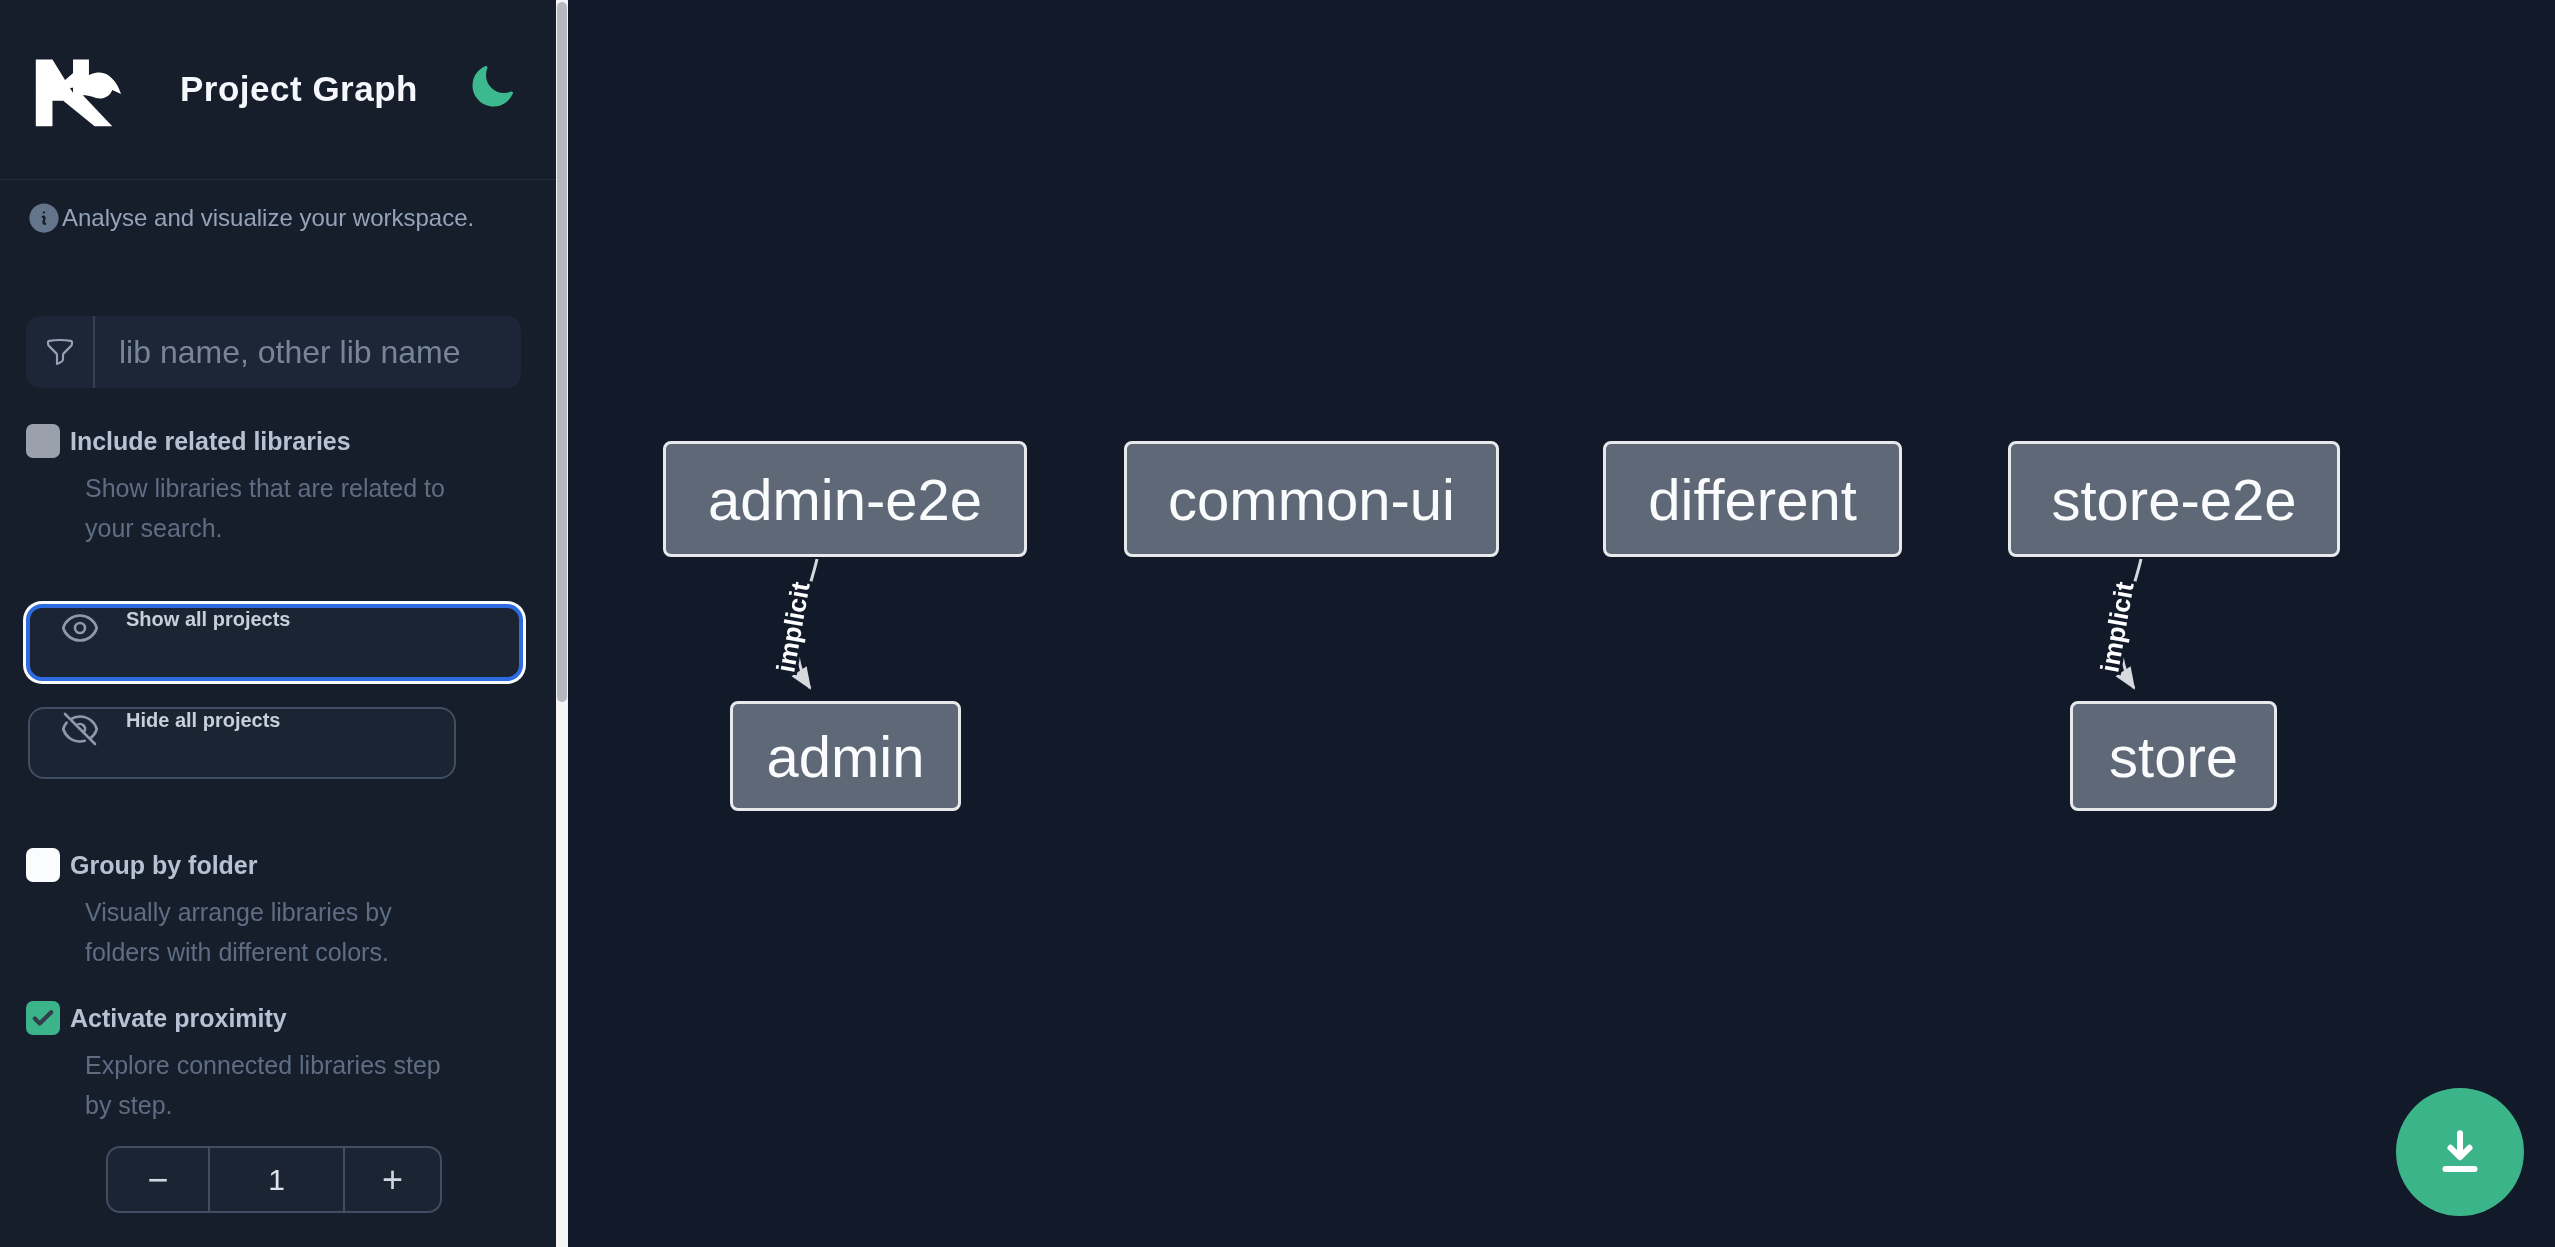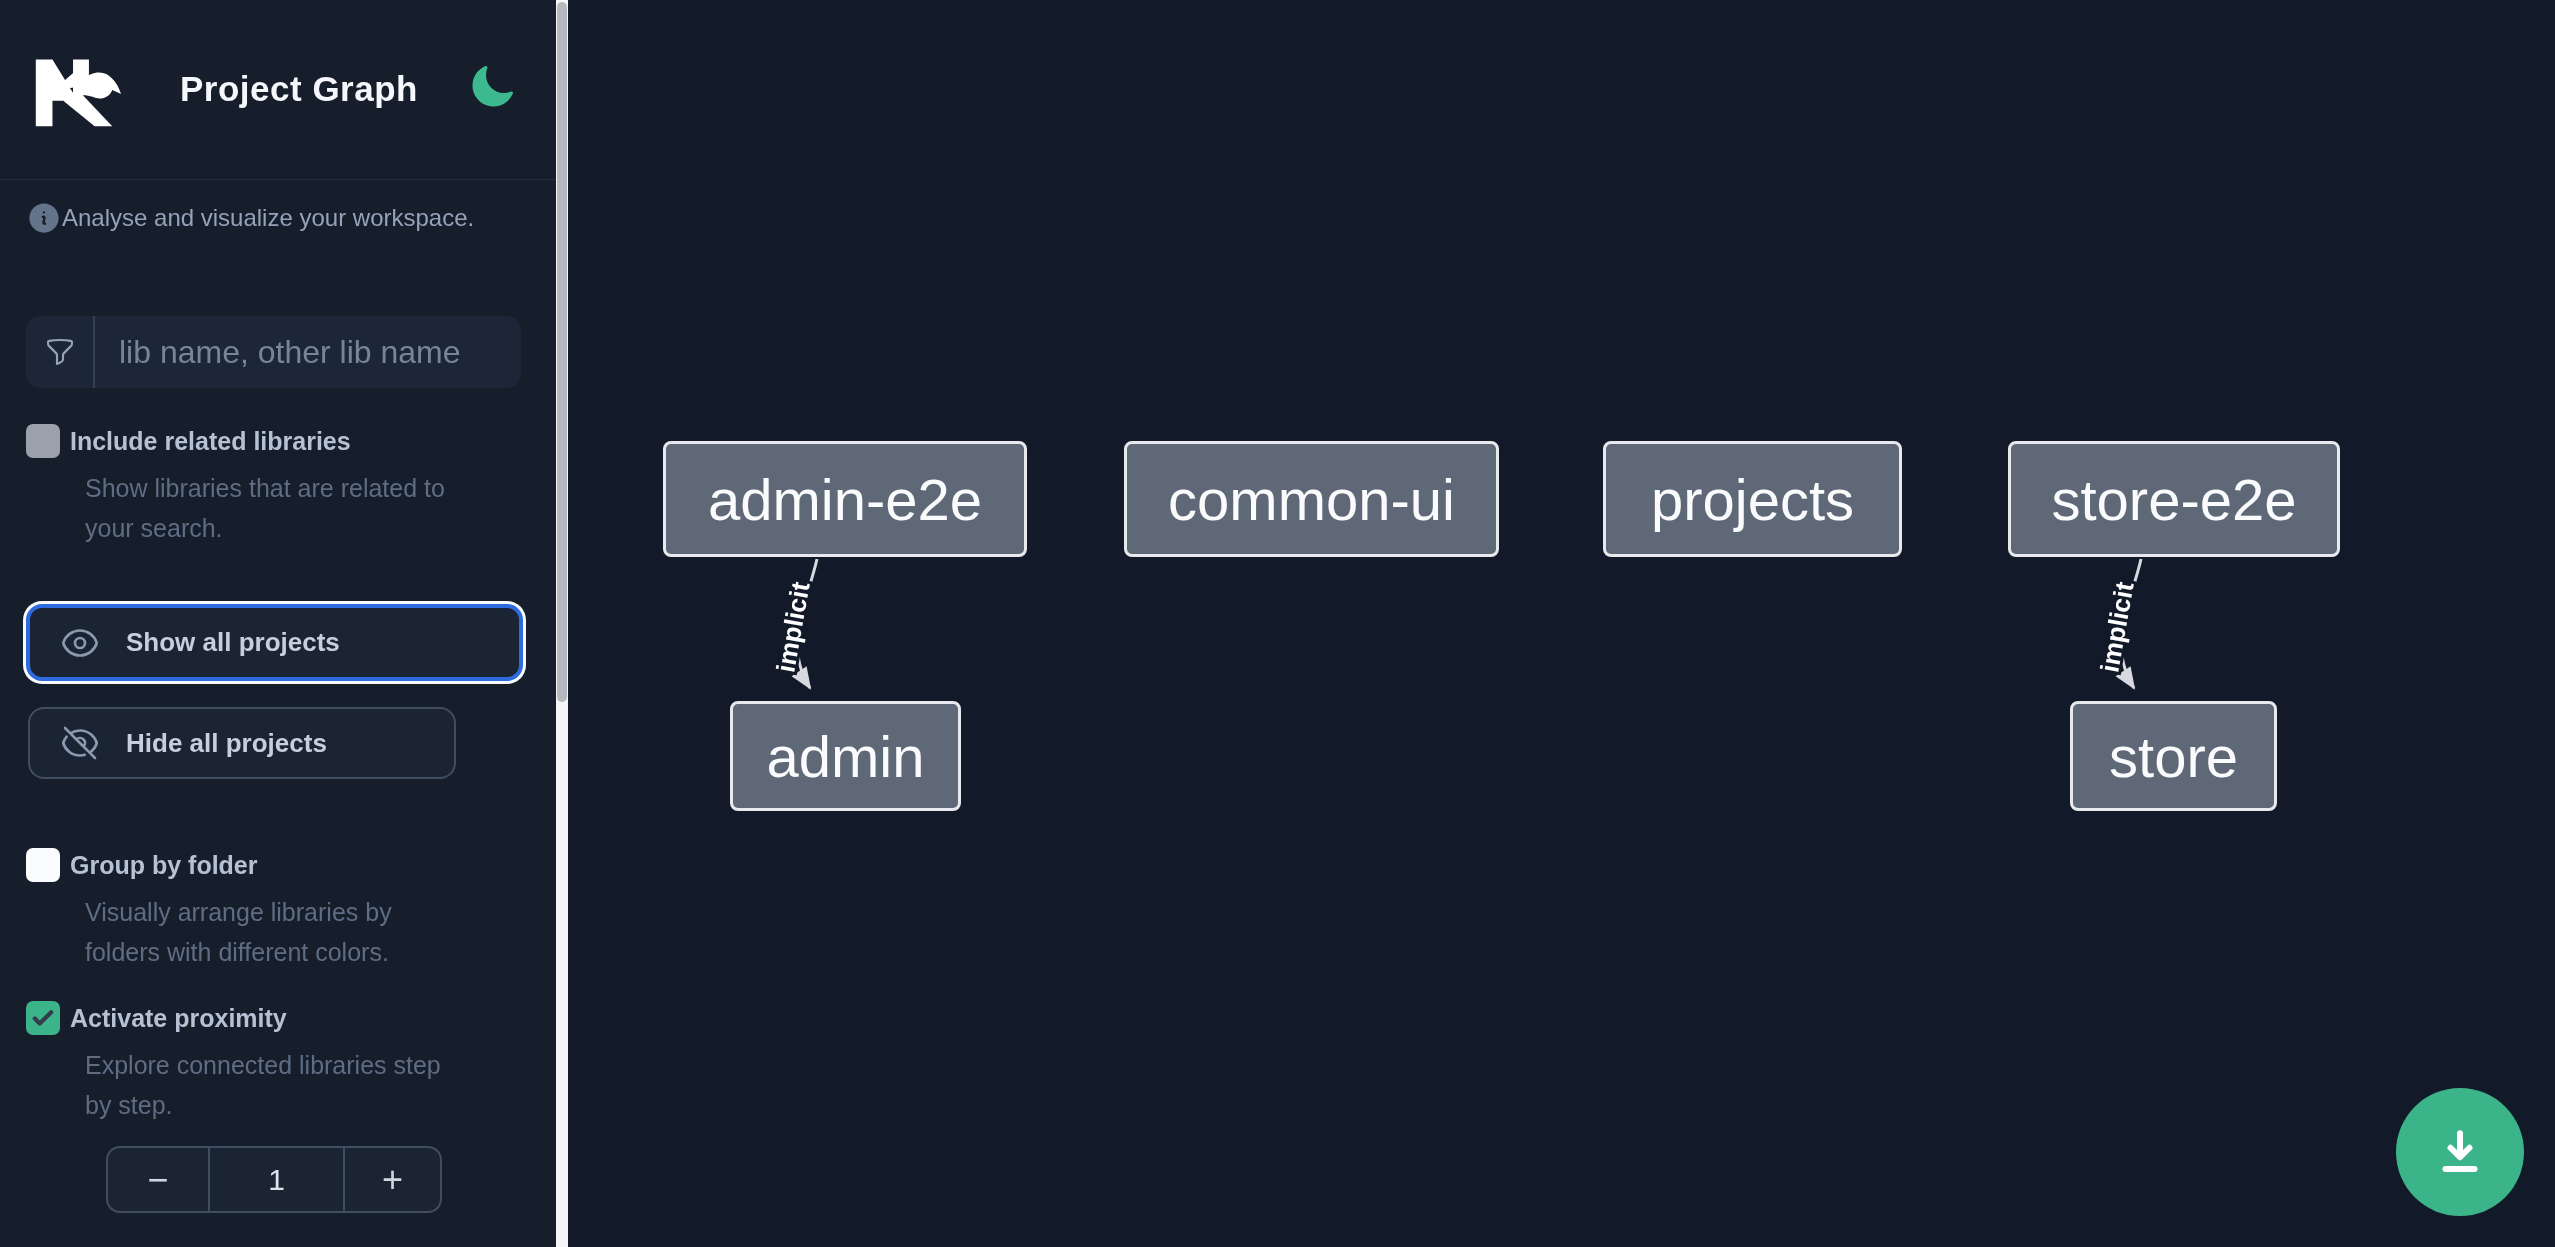--- a/index.html
+++ b/index.html
@@ -35,21 +35,21 @@
   .checkbox.cb-white { background:#fbfcfd; }
   .checkbox.cb-checked { background:#3bb489; }
   .checkbox.cb-checked svg { position:absolute; left:3px; top:3px; width:28px; height:28px; }
   .check-label { font-size:25px; font-weight:700; color:#b6c2d3; cursor:pointer; }
   .check-desc { margin-left:59px; margin-top:10px; font-size:25px; line-height:40px; color:#5f6d83; }
 
   .row-include { top:424px; }
   .row-group { top:848px; }
   .row-prox { top:1001px; }
 
-  .sb-btn { position:absolute; display:flex; align-items:center; gap:26px; padding:0 0 0 30px; border-radius:16px; background:#1b2433; color:#c6cfdb; font-size:26px; font-weight:700; font-family:"Liberation Sans", sans-serif; cursor:pointer; }
+  .sb-btn { position:absolute; display:flex; align-items:flex-start; gap:26px; padding:0 0 0 30px; border-radius:16px; background:#1b2433; color:#c6cfdb; font-size:20px; font-weight:700; font-family:"Liberation Sans", sans-serif; cursor:pointer; }
   .sb-btn svg { width:40px; height:40px; flex:none; }
   .btn-show { left:26px; top:604px; width:497px; height:77px; border:4px solid #2e6be0; box-shadow:0 0 0 3px #f8fafc; }
   .btn-hide { left:28px; top:707px; width:428px; height:72px; border:2px solid #414d61; }
 
   .stepper { position:absolute; left:106px; top:1146px; width:336px; height:67px; border:2px solid #414d61; border-radius:14px; background:#1b2433; display:flex; overflow:hidden; }
   .step-btn { width:100px; flex:none; background:transparent; border:none; color:#cfd7e1; font-size:36px; cursor:pointer; font-family:"Liberation Sans", sans-serif; padding:0; line-height:1; }
   .step-btn.plus { width:95px; }
   .step-value { flex:1; display:flex; align-items:center; justify-content:center; font-size:30px; color:#dde3ea; border-left:2px solid #414d61; border-right:2px solid #414d61; }
 
   
@@ -188,21 +188,21 @@
         <text class="edge-label" x="225" y="636" transform="rotate(-80 225 627)">implicit</text>
       </g>
       <g>
         <path d="M 1573 559 C 1564 600, 1538 645, 1566 688" fill="none" stroke="#d6d9de" stroke-width="3" marker-end="url(#arrow)"></path>
         <text class="edge-label" x="1549" y="636" transform="rotate(-80 1549 627)">implicit</text>
       </g>
     </svg>
 
     <div class="node n-admin-e2e">admin-e2e</div>
     <div class="node n-common-ui">common-ui</div>
-    <div class="node n-products">projects</div>
+    <div class="node n-products">different</div>
     <div class="node n-store-e2e">store-e2e</div>
     <div class="node n-admin">admin</div>
     <div class="node n-store">store</div>
   </div>
 
   <button class="fab">
     <svg viewBox="0 0 24 24" fill="none" stroke="#ffffff" stroke-width="2.4" stroke-linecap="round" stroke-linejoin="round">
       <path d="M12 4.5v9"></path>
       <path d="M8.2 10.3L12 14.1l3.8-3.8"></path>
       <path d="M6.2 18.8h11.6"></path>

